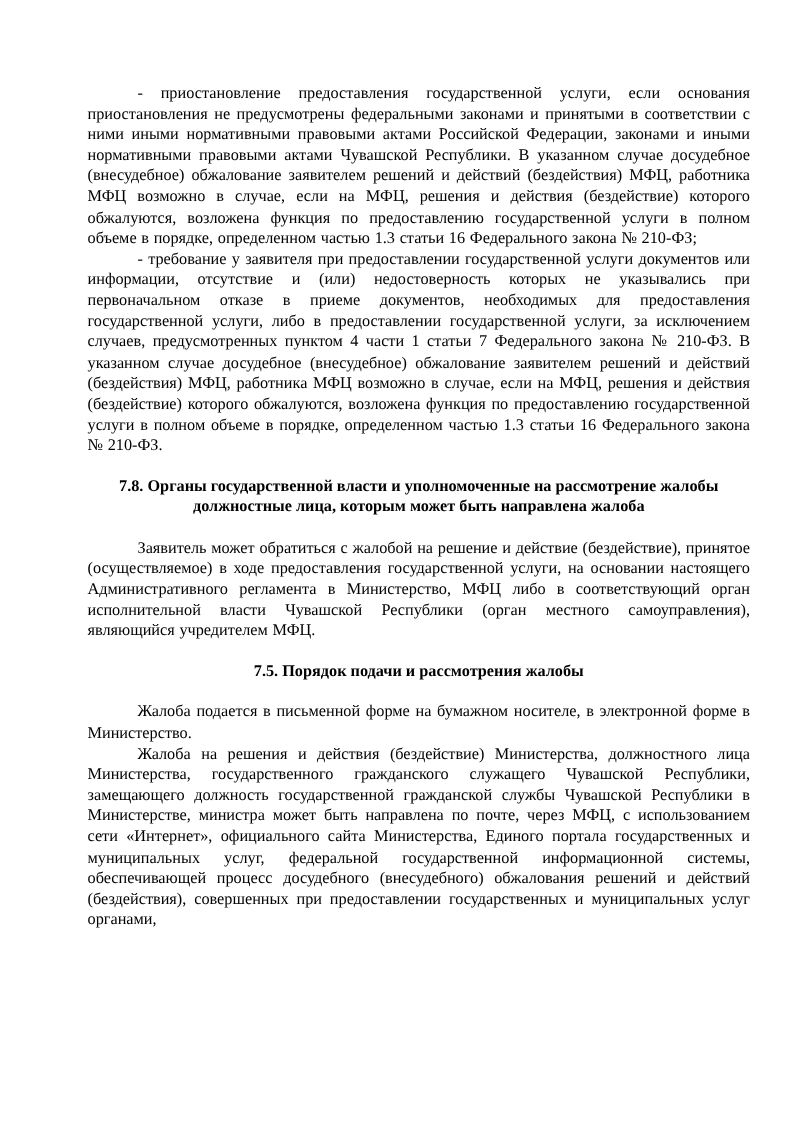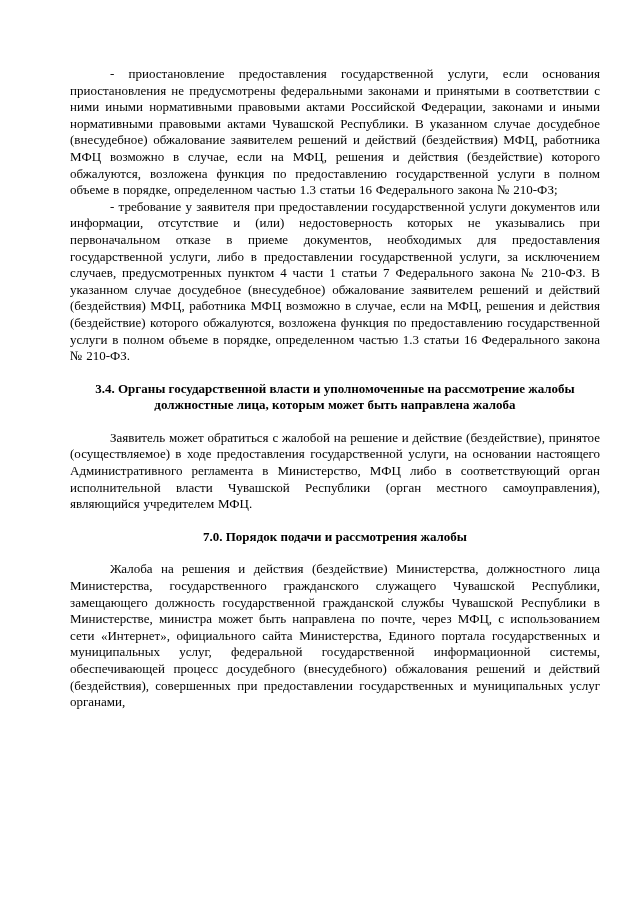--- a/index.html
+++ b/index.html
@@ -37,23 +37,24 @@
 </style>
 </head>
 <body>
 
 <div class="page">
 
   <p class="para">- приостановление предоставления государственной услуги, если основания приостановления не предусмотрены федеральными законами и принятыми в соответствии с ними иными нормативными правовыми актами Российской Федерации, законами и иными нормативными правовыми актами Чувашской Республики. В указанном случае досудебное (внесудебное) обжалование заявителем решений и действий (бездействия) МФЦ, работника МФЦ возможно в случае, если на МФЦ, решения и действия (бездействие) которого обжалуются, возложена функция по предоставлению государственной услуги в полном объеме в порядке, определенном частью 1.3 статьи 16 Федерального закона № 210-ФЗ;</p>
 
   <p class="para">- требование у заявителя при предоставлении государственной услуги документов или информации, отсутствие и (или) недостоверность которых не указывались при первоначальном отказе в приеме документов, необходимых для предоставления государственной услуги, либо в предоставлении государственной услуги, за исключением случаев, предусмотренных пунктом 4 части 1 статьи 7 Федерального закона № 210-ФЗ. В указанном случае досудебное (внесудебное) обжалование заявителем решений и действий (бездействия) МФЦ, работника МФЦ возможно в случае, если на МФЦ, решения и действия (бездействие) которого обжалуются, возложена функция по предоставлению государственной услуги в полном объеме в порядке, определенном частью 1.3 статьи 16 Федерального закона № 210-ФЗ.</p>
 
-  <h3 class="heading">3.4. Органы государственной власти и уполномоченные на рассмотрение жалобы должностные лица, которым может быть направлена жалоба</h3>
+  <h3 class="heading">7.8. Органы государственной власти и уполномоченные на рассмотрение жалобы должностные лица, которым может быть направлена жалоба</h3>
 
   <p class="para">Заявитель может обратиться с жалобой на решение и действие (бездействие), принятое (осуществляемое) в ходе предоставления государственной услуги, на основании настоящего Административного регламента в Министерство, МФЦ либо в соответствующий орган исполнительной власти Чувашской Республики (орган местного самоуправления), являющийся учредителем МФЦ.</p>
 
 
-  <h3 class="heading">7.0. Порядок подачи и рассмотрения жалобы</h3>
+  <h3 class="heading">7.5. Порядок подачи и рассмотрения жалобы</h3>
 
+  <p class="para">Жалоба подается в письменной форме на бумажном носителе, в электронной форме в Министерство.</p>
 
   <p class="para">Жалоба на решения и действия (бездействие) Министерства, должностного лица Министерства, государственного гражданского служащего Чувашской Республики, замещающего должность государственной гражданской службы Чувашской Республики в Министерстве, министра может быть направлена по почте, через МФЦ, с использованием сети «Интернет», официального сайта Министерства, Единого портала государственных и муниципальных услуг, федеральной государственной информационной системы, обеспечивающей процесс досудебного (внесудебного) обжалования решений и действий (бездействия), совершенных при предоставлении государственных и муниципальных услуг органами,</p>
 
 </div>
 
 </body></html>

